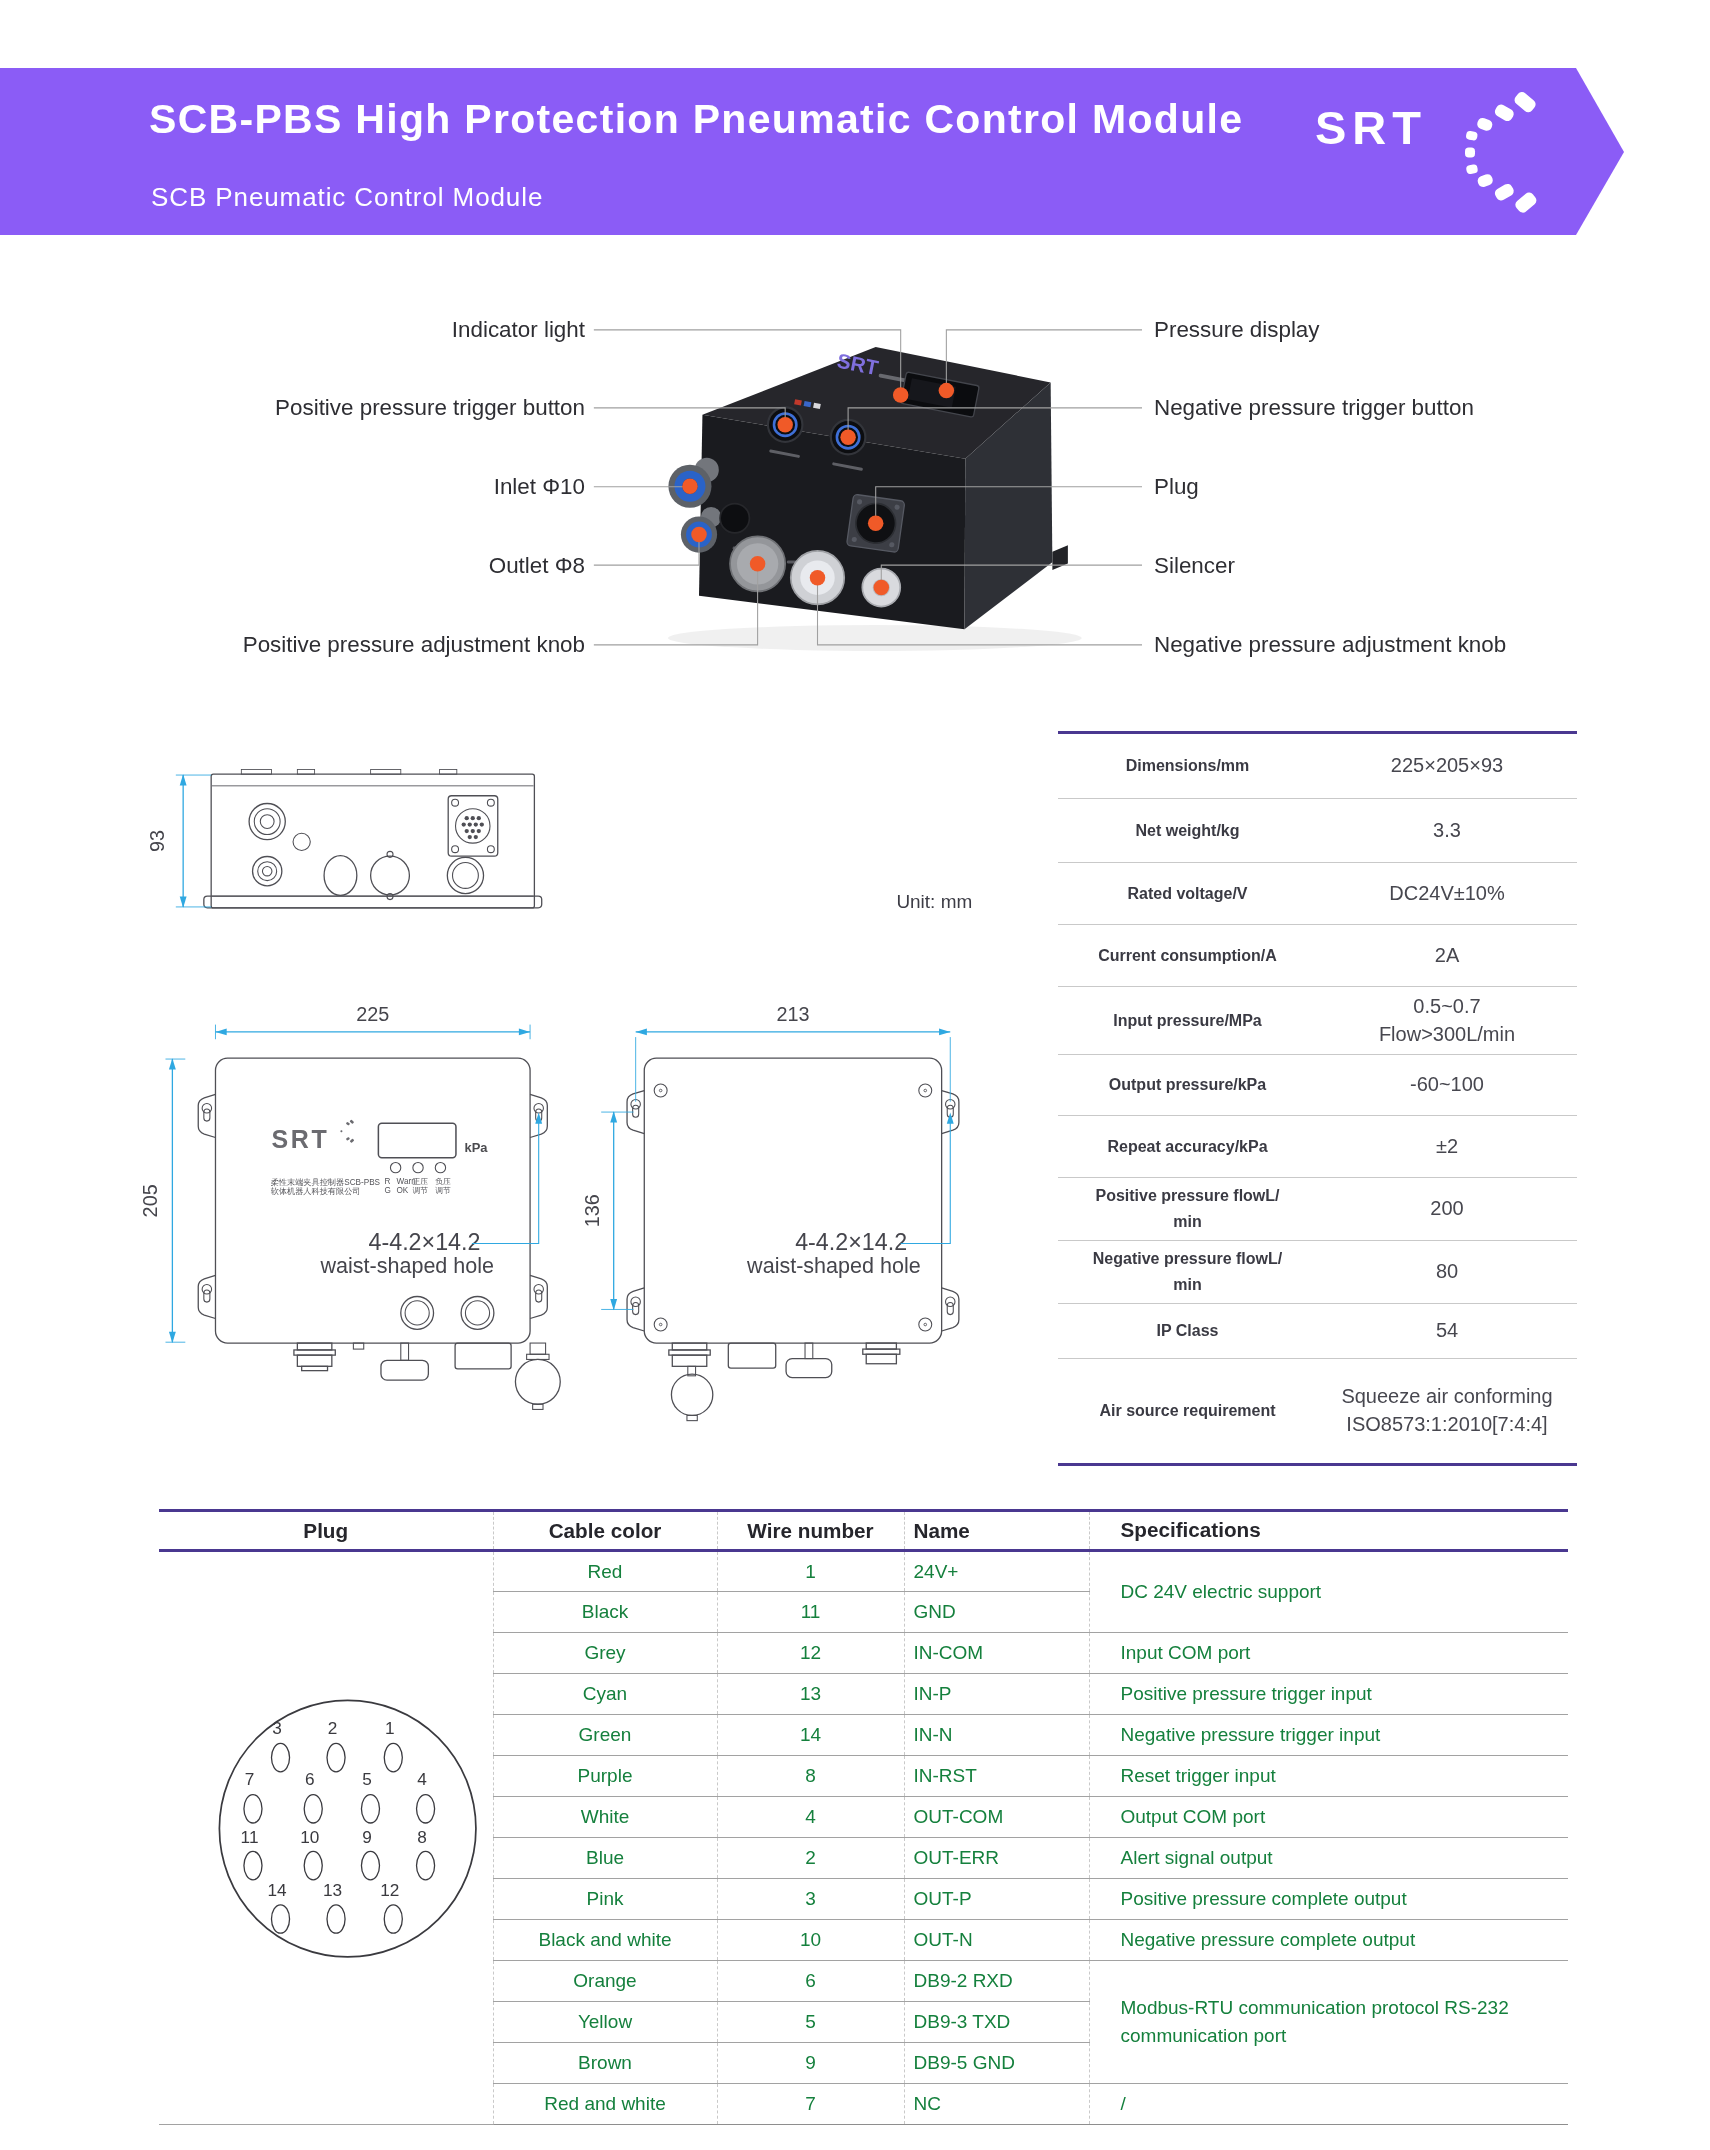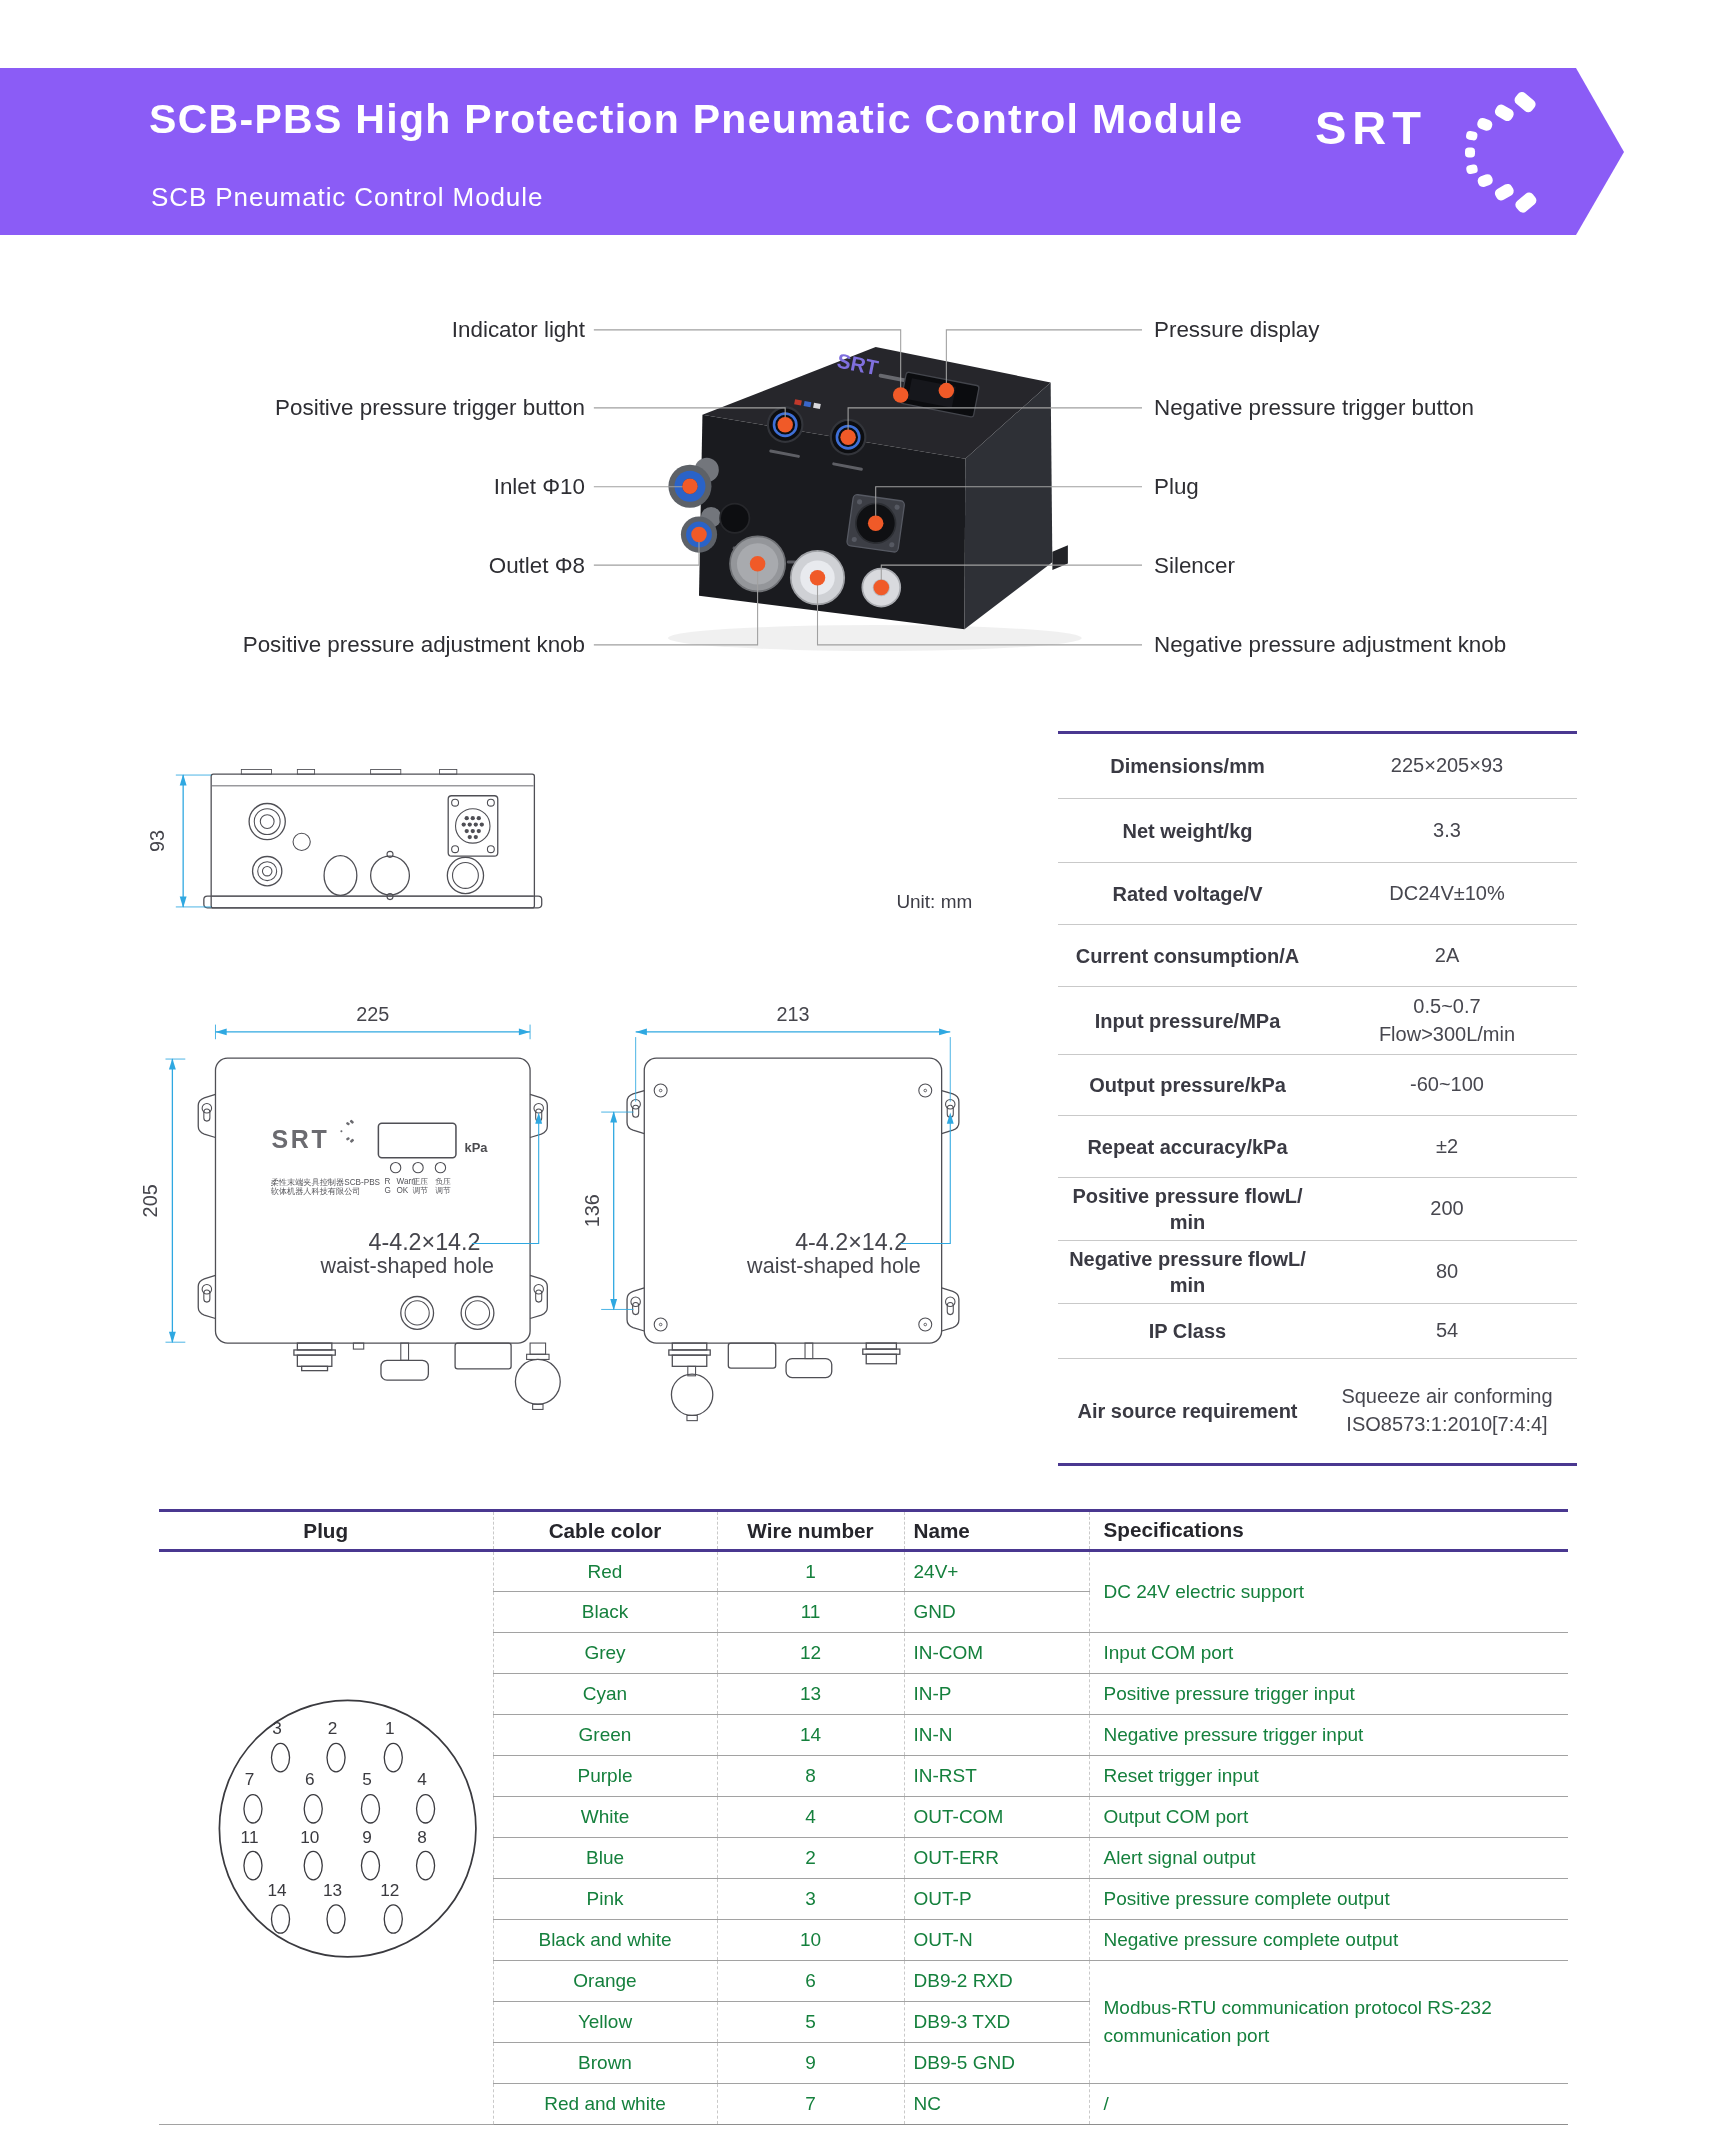--- a/index.html
+++ b/index.html
@@ -44,21 +44,21 @@
   
   .spec-table{
     position:absolute;left:1058px;top:731px;width:519px;
     border-top:3px solid #4A3890;border-bottom:3px solid #4A3890;
     box-sizing:border-box;
   }
   .spec-row{display:flex;border-bottom:0.9px solid #c9c9c9;box-sizing:border-box;}
   .spec-row:last-child{border-bottom:none;}
   .spec-label{
     width:259px;display:flex;align-items:center;justify-content:center;
-    font-weight:bold;font-size:20px;color:#3a3a43;text-align:center;
+    font-weight:bold;font-size:16px;color:#3a3a43;text-align:center;
     white-space:pre-line;line-height:26px;
   }
   .spec-value{
     flex:1;display:flex;align-items:center;justify-content:center;
     font-size:20px;color:#47474f;text-align:center;white-space:pre-line;line-height:27.6px;
   }
   
   .pin-table{
     position:absolute;left:159px;top:1509px;width:1409px;
     border-collapse:collapse;table-layout:fixed;
@@ -69,21 +69,21 @@
     border-top:3px solid #4A3890;border-bottom:3px solid #4A3890;
     box-sizing:border-box;
   }
   .pin-table td{
     height:41px;font-size:19px;color:#15803d;box-sizing:border-box;
   }
   .col-dash{border-left:0.9px dashed #c9c9c9;}
   td.c-cable,th.c-cable{text-align:center;}
   td.c-wire,th.c-wire{text-align:center;}
   td.c-name,th.c-name{text-align:left;padding-left:9px;}
-  td.c-spec,th.c-spec{text-align:left;padding-left:14px;line-height:28.4px;}
+  td.c-spec,th.c-spec{text-align:left;padding-left:31px;line-height:28.4px;}
   tr.rsep td{border-bottom:1.3px solid #a2a2a2;}
   tr:last-child td{border-bottom:none;}
   td.plug-cell{vertical-align:middle;text-align:left;}
 </style>
 </head>
 <body>
 
 <header class="banner">
   <div class="banner-title">SCB-PBS High Protection Pneumatic Control Module</div>
   <div class="banner-sub">SCB Pneumatic Control Module</div>

